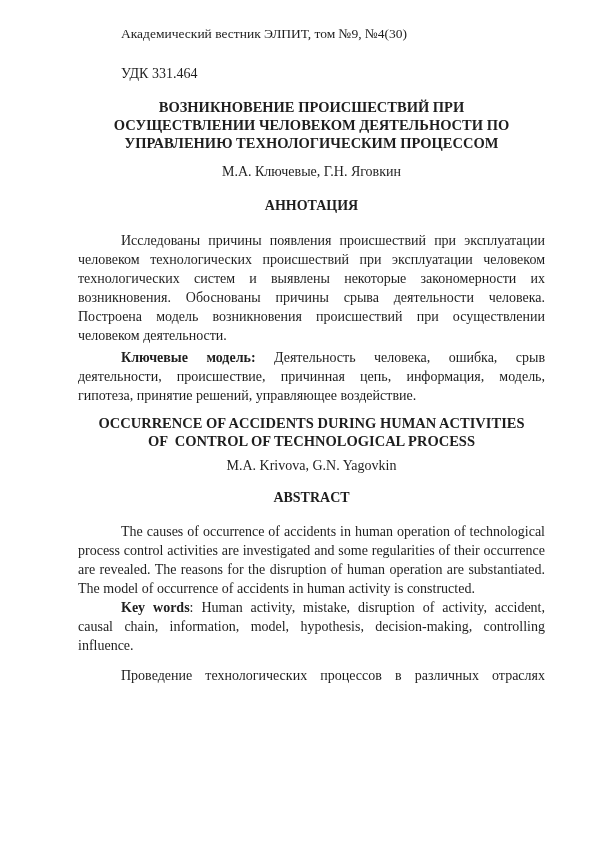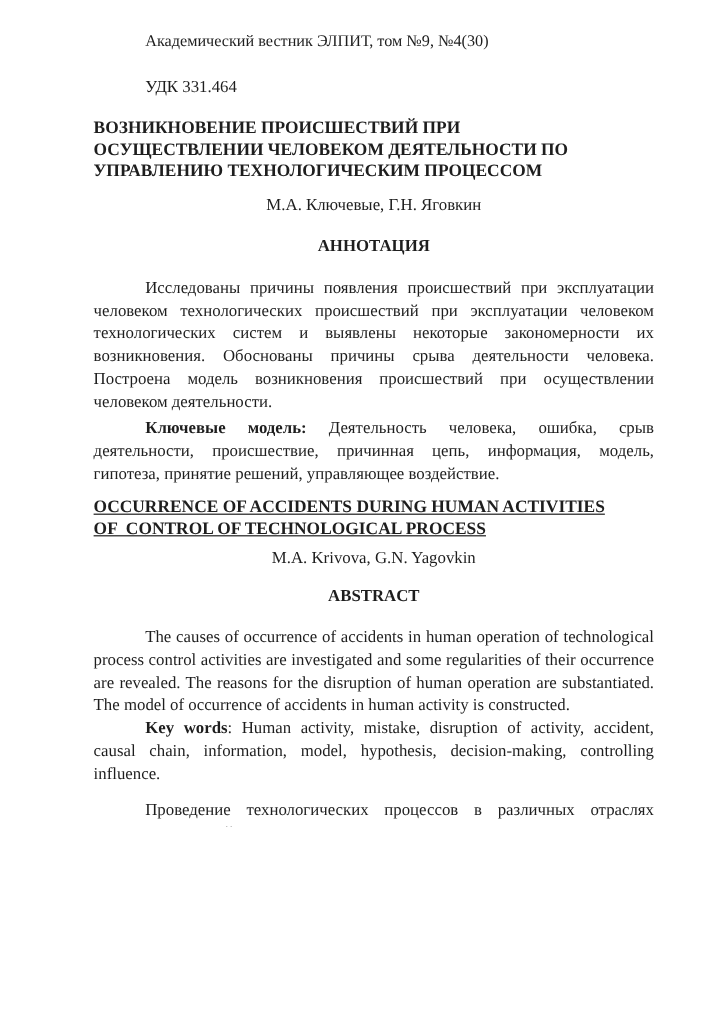--- a/index.html
+++ b/index.html
@@ -23,21 +23,21 @@
     margin-left: 43px;
   }
   .udc {
     margin-top: 25px;
     margin-left: 43px;
     line-height: 15px;
   }
   .title-ru {
     margin-top: 17px;
     font-weight: bold;
-    text-align: left;
+    text-align: center;
     line-height: 18px;
     white-space: pre-wrap;
   }
   .authors-block {
     margin-top: 11px;
     text-align: center;
     line-height: 17.5px;
   }
   .authors-block .affiliation { white-space: pre-wrap; }
   .section-heading {
@@ -48,24 +48,23 @@
   }
   .para {
     text-align: justify;
     text-indent: 43px;
   }
   .abstract-ru { margin-top: 17px; }
   .keywords-ru { margin-top: 3px; }
   .title-en {
     margin-top: 9px;
     font-weight: bold;
-    text-align: left;
+    text-align: center;
     line-height: 18px;
     white-space: pre-wrap;
-    text-decoration: underline;
   }
   .authors-block-en { margin-top: 7px; }
   .heading-en { margin-top: 16px; }
   .abstract-en { margin-top: 16px; }
   .keywords-en { margin-top: 0; }
   .body-para {
     margin-top: 11px;
     text-align-last: justify;
   }
   .kw-label { font-weight: bold; }

